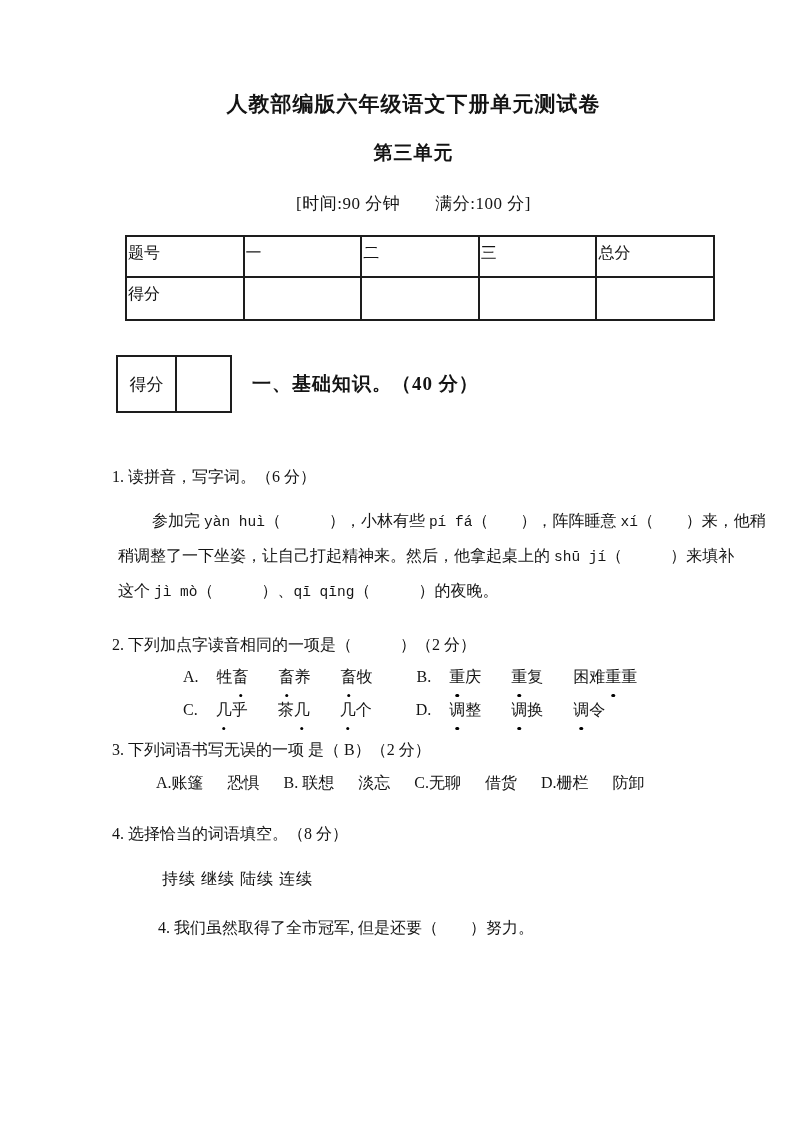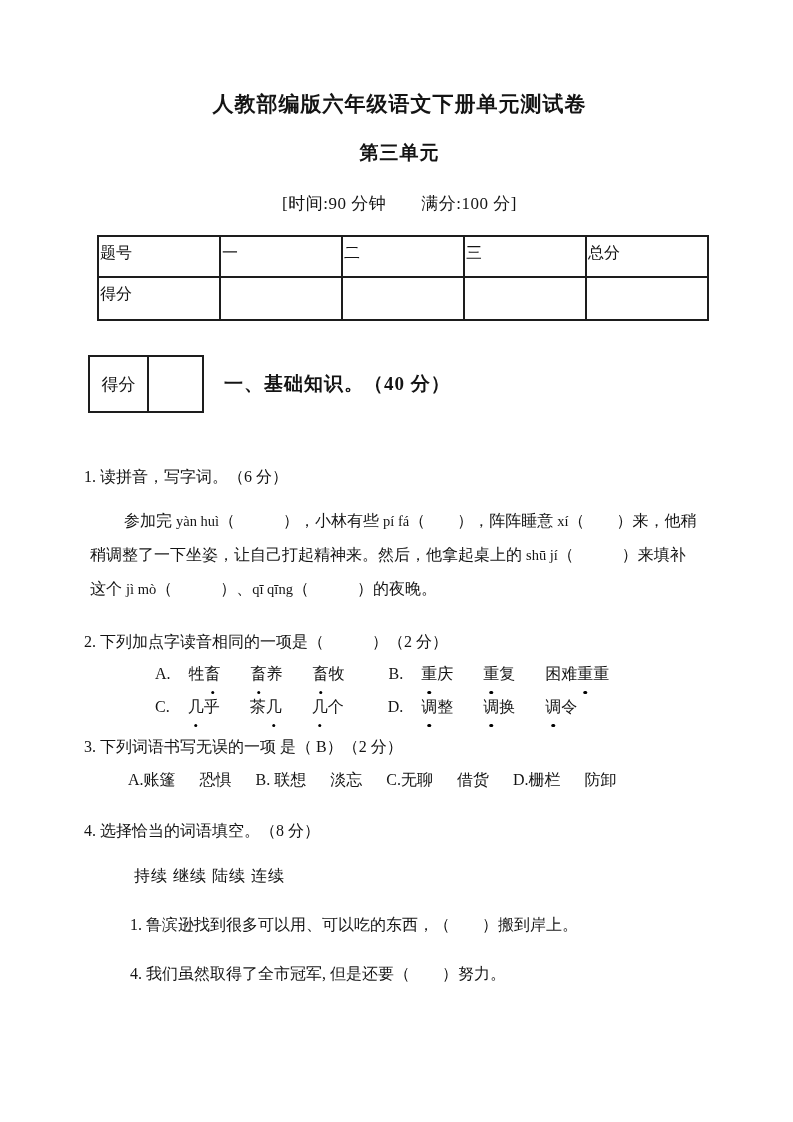--- a/index.html
+++ b/index.html
@@ -9,21 +9,21 @@
     height: 1122px;
     overflow: hidden;
     background: #ffffff;
     color: #141414;
     font-family: "Liberation Serif", serif;
   }
   .sheet {
     box-sizing: border-box;
     width: 793px;
     height: 1122px;
-    padding: 90px 78px 0 84px;
+    padding: 90px 78px 0 112px;
   }
   .title {
     margin: 0;
     text-align: center;
     font-size: 21px;
     font-weight: bold;
     letter-spacing: 1px;
     line-height: 28px;
   }
   .subtitle {
@@ -78,21 +78,21 @@
     font-weight: bold;
     letter-spacing: 1px;
   }
 
   .stem { font-size: 16px; }
   .q1-stem { margin-top: 54px; }
   .q1-passage { margin-top: 16px; margin-left: 6px; }
   .text-line { line-height: 33px; font-size: 16px; white-space: nowrap; }
   .text-line.indent { text-indent: 34px; }
   .pinyin {
-    font-family: Liberation Serif, serif;
+    font-family: Liberation Mono, monospace;
     font-size: 14.5px;
   }
 
   .q2-stem { margin-top: 26px; }
   .q2-rows { margin-top: 4px; margin-left: 71px; }
   .option-row { line-height: 33px; font-size: 16px; display: flex; align-items: baseline; }
   .opt-label { margin-right: 18px; font-family: "Liberation Serif", serif; }
   .opt-label.second { margin-left: 14px; }
   .word { margin-right: 30px; }
   .char { position: relative; display: inline-block; }
@@ -196,17 +196,16 @@
       <span class="q3-opt">淡忘</span>
       <span class="q3-opt">C.无聊</span>
       <span class="q3-opt">借货</span>
       <span class="q3-opt">D.栅栏</span>
       <span class="q3-opt">防卸</span>
     </div>
 
   <div class="stem q4-stem">4. 选择恰当的词语填空。（8 分）</div>
   <div class="word-bank">持续 继续 陆续 连续</div>
   <div class="q4-items" id="q4-items">
-      <div class="fill-item">1.  鲁滨逊找到很多可以用、可以吃的东西，（　　）搬到岸上。</div>
       <div class="fill-item">4.  我们虽然取得了全市冠军, 但是还要（　　）努力。</div>
     </div>
 
 </div>
 
 </body></html>

